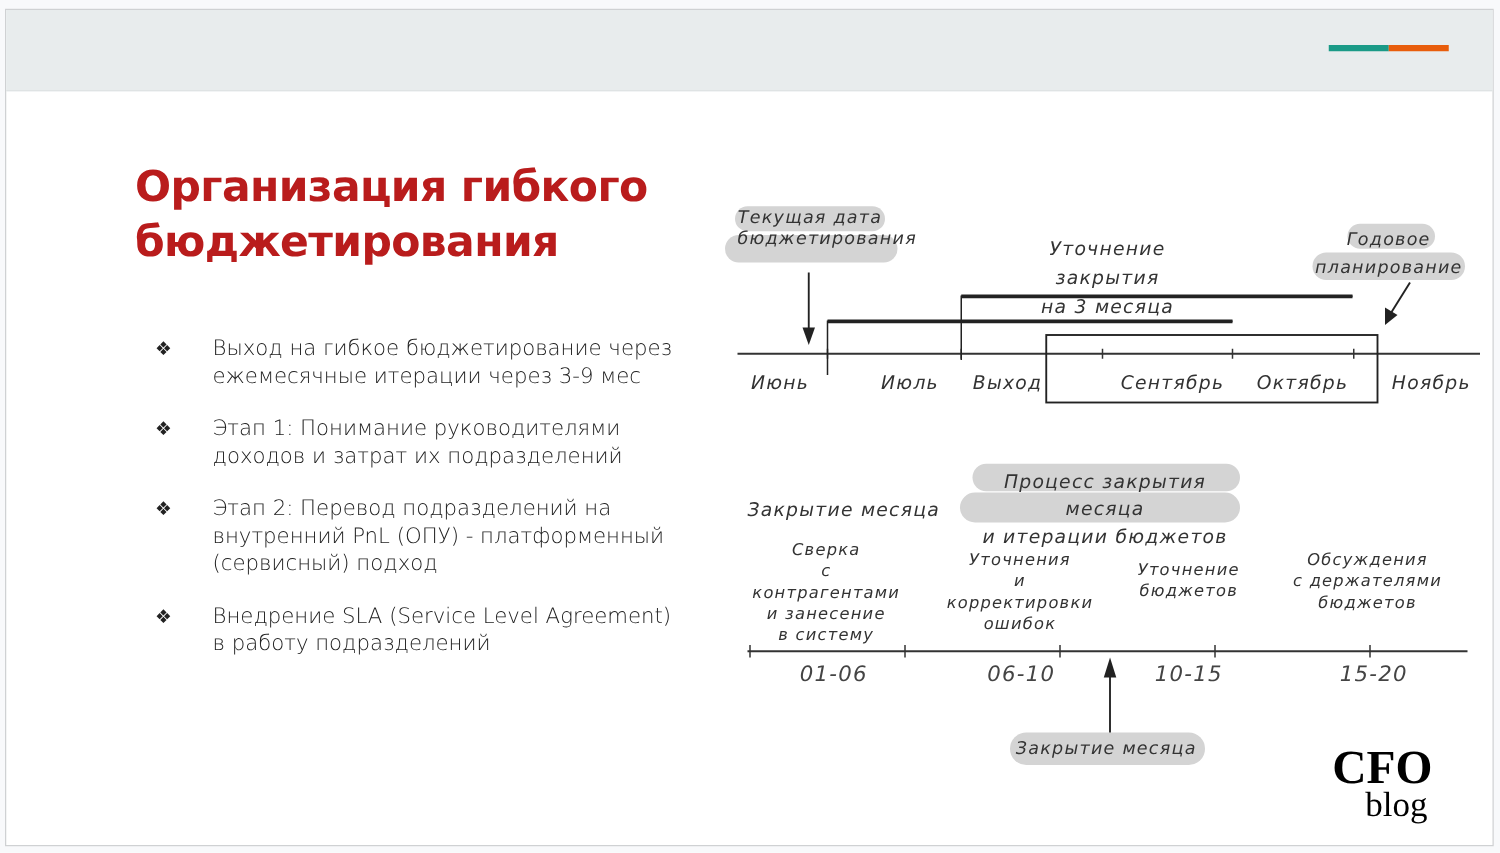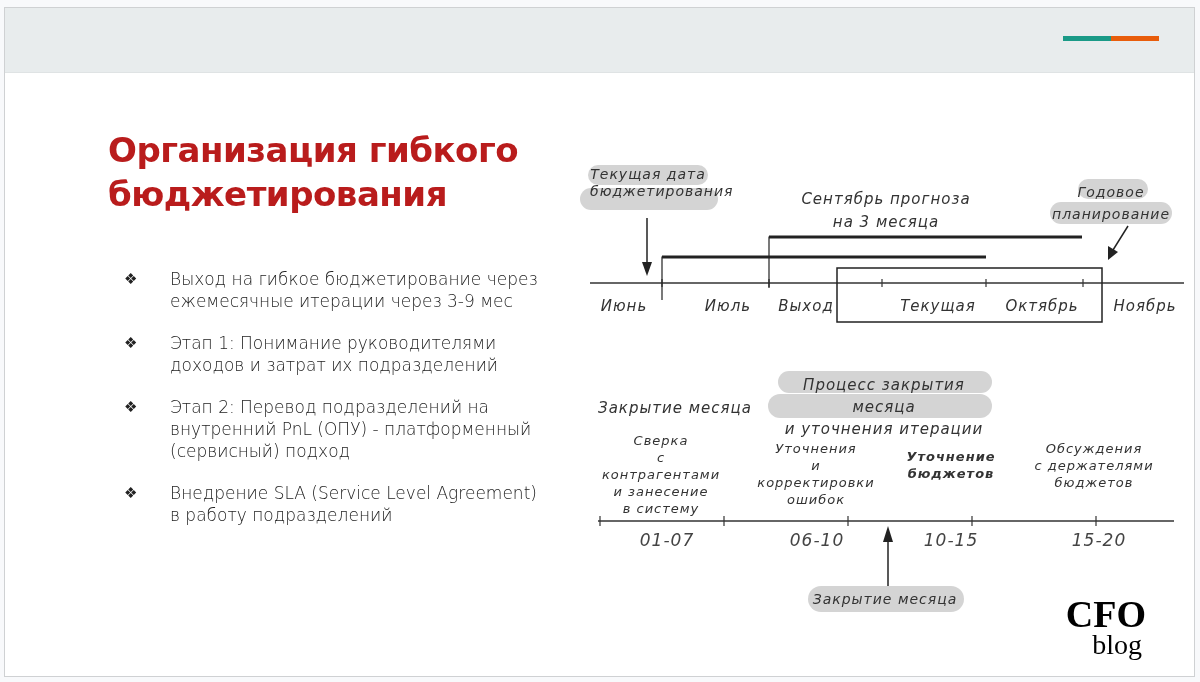--- a/index.html
+++ b/index.html
@@ -85,55 +85,55 @@
 
     <line x1="872" y1="548" x2="872" y2="500" stroke="#222" stroke-width="1.5"></line>
     <polygon points="867,504 877,504 872,488" fill="#222"></polygon>
   </svg>
 
   <div class="lbl hand" style="left:574px;top:128px;width:116px;">
     <span>Текущая дата</span><br>
     <span>бюджетирования</span>
   </div>
   <div class="lbl hand" style="left:780px;top:150px;width:180px;font-size:15px;line-height:23px;">
-    <span>Сентябрь прогноза</span><br>
+    <span>Уточнение закрытия</span><br>
     <span>на 3 месяца</span>
   </div>
   <div class="lbl hand" style="left:1036px;top:143px;width:118px;line-height:22px;">
     <span>Годовое</span><br>
     <span>планирование</span>
   </div>
 
   <div class="lbl hand" style="left:580px;top:260px;width:56px;font-size:15px;">Июнь</div>
   <div class="lbl hand" style="left:684px;top:260px;width:56px;font-size:15px;">Июль</div>
   <div class="lbl hand" style="left:758px;top:260px;width:64px;font-size:15px;">Выход</div>
-  <div class="lbl hand" style="left:876px;top:260px;width:92px;font-size:15px;">Текущая</div>
+  <div class="lbl hand" style="left:876px;top:260px;width:92px;font-size:15px;">Сентябрь</div>
   <div class="lbl hand" style="left:984px;top:260px;width:84px;font-size:15px;">Октябрь</div>
   <div class="lbl hand" style="left:1096px;top:260px;width:66px;font-size:15px;">Ноябрь</div>
 
   <div class="lbl hand" style="left:758px;top:336px;width:220px;line-height:22px;font-size:15px;">
     <span>Процесс закрытия месяца</span><br>
-    <span>и уточнения итерации</span>
+    <span>и итерации бюджетов</span>
   </div>
   <div class="lbl hand" style="left:582px;top:362px;width:154px;font-size:15px;">Закрытие месяца</div>
 
   <div class="lbl hand" style="left:738px;top:402px;width:124px;font-size:13px;line-height:17px;white-space:pre-line;">Уточнения
 и корректировки
 ошибок</div>
   <div class="lbl hand" style="left:582px;top:394px;width:126px;font-size:13px;line-height:17px;white-space:pre-line;">Сверка
 с контрагентами
 и занесение
 в систему</div>
-  <div class="lbl hand" style="left:880px;top:410px;width:110px;font-size:13px;line-height:17px;white-space:pre-line;font-weight:bold;">Уточнение
+  <div class="lbl hand" style="left:880px;top:410px;width:110px;font-size:13px;line-height:17px;white-space:pre-line;">Уточнение
 бюджетов</div>
   <div class="lbl hand" style="left:1018px;top:402px;width:120px;font-size:13px;line-height:17px;white-space:pre-line;">Обсуждения
 с держателями
 бюджетов</div>
 
-  <div class="lbl hand" style="left:606px;top:494px;width:90px;font-size:17px;color:#444;">01-07</div>
+  <div class="lbl hand" style="left:606px;top:494px;width:90px;font-size:17px;color:#444;">01-06</div>
   <div class="lbl hand" style="left:756px;top:494px;width:90px;font-size:17px;color:#444;">06-10</div>
   <div class="lbl hand" style="left:890px;top:494px;width:90px;font-size:17px;color:#444;">10-15</div>
   <div class="lbl hand" style="left:1038px;top:494px;width:90px;font-size:17px;color:#444;">15-20</div>
 
   <div class="lbl hand" style="left:790px;top:553px;width:158px;font-size:14px;">Закрытие месяца</div>
 </div>
 
 <div class="logo">
   <span class="cfo">CFO</span>
   <span class="blog">blog</span>

